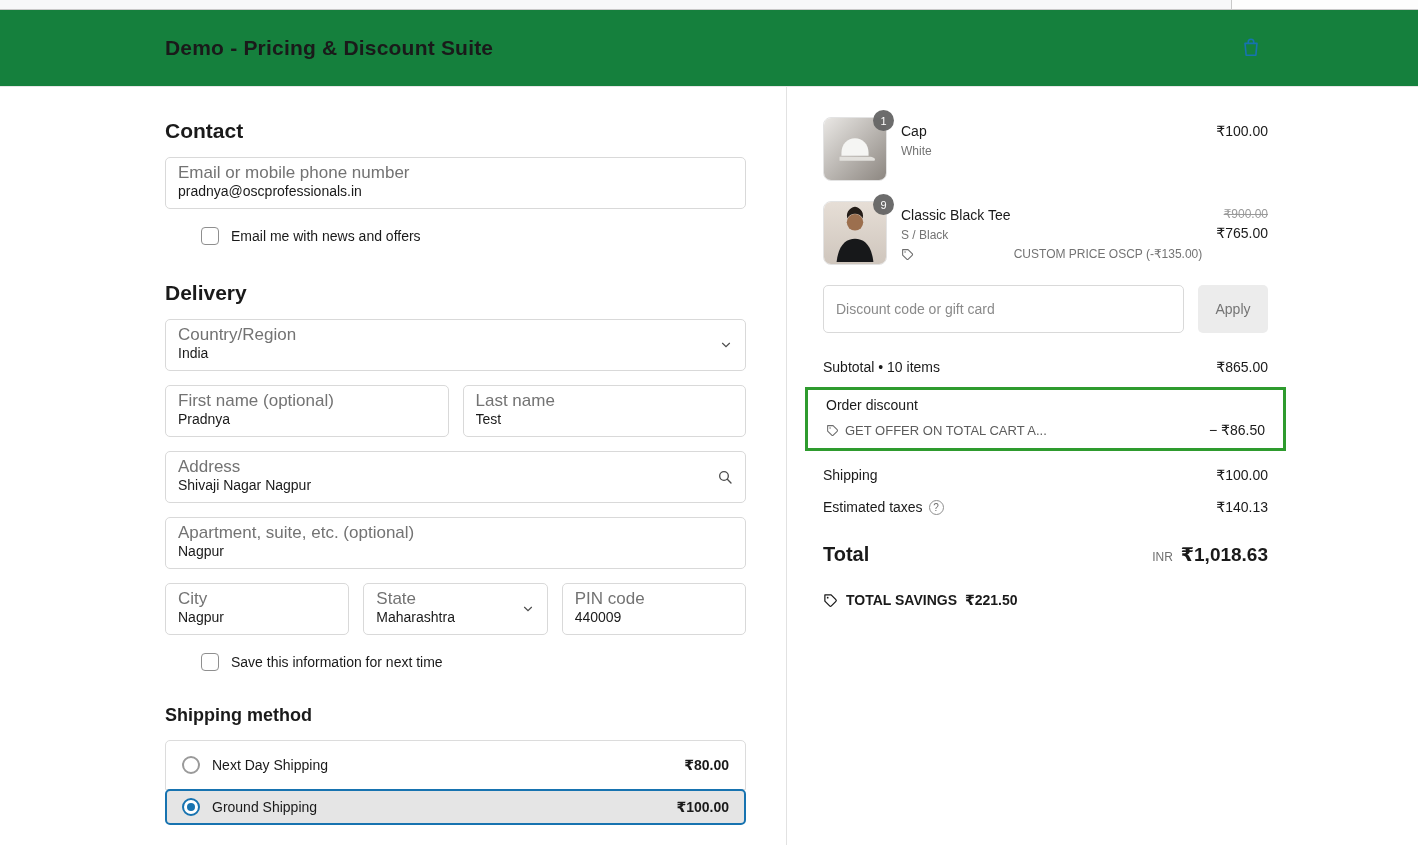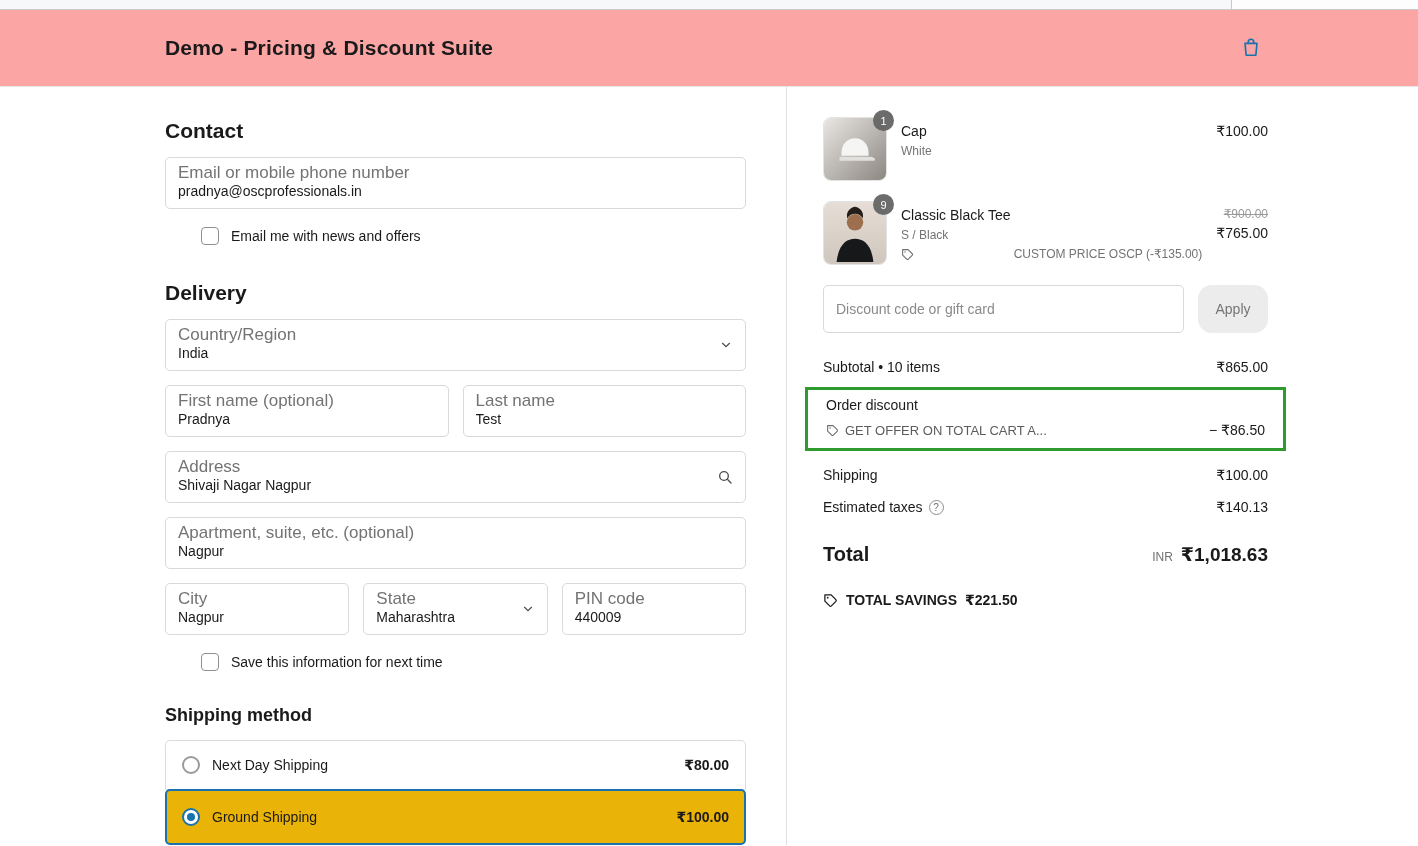--- a/index.html
+++ b/index.html
@@ -8,21 +8,21 @@
     width:1418px; height:846px; overflow:hidden;
     background:#fff; color:#1a1a1a;
     font-family:"Liberation Sans","DejaVu Sans",sans-serif;
     font-size:14px;
   }
   
   .top-strip { height:10px; border-bottom:1px solid #c9c9c9; background:#fdfdfd; }
   .top-strip-inner { height:100%; width:1232px; border-right:1px solid #c9c9c9; background:#f7f8f9; }
 
   header { height:77px; border-bottom:1px solid #e7e7e7; display:flex; align-items:center;
-           justify-content:space-between; padding:0 152px 0 165px; background:#fca5a5; }
+           justify-content:space-between; padding:0 152px 0 165px; background:#15803d; }
   .page-title { font-size:21px; font-weight:700; margin:0; letter-spacing:.2px; }
   .cart-btn { background:none; border:none; cursor:pointer; padding:4px; display:flex; }
 
   main { display:flex; height:758px; }
   .left-col { width:787px; border-right:1px solid #e2e2e2; padding:32px 40px 0 165px; }
   .right-col { flex:1; padding:30px 150px 0 36px; }
 
   .section-heading { font-size:21px; font-weight:700; margin:0 0 14px; }
   .sub-heading { font-size:18px; font-weight:700; margin:34px 0 14px; }
   .mt-big { margin-top:36px; }
@@ -41,22 +41,22 @@
   .mt14 { margin-top:14px; }
 
   .check-row { display:flex; align-items:center; gap:12px; margin-top:18px; font-size:14px; cursor:pointer;padding-left:36px; }
   .checkbox { width:18px; height:18px; flex:0 0 18px; border:1.5px solid #8f8f8f; border-radius:4px; background:#fff; }
 
   
   .ship-box { margin-top:2px; }
   .ship-opt { display:flex; align-items:center; gap:12px; height:50px; padding:0 16px;
               border:1px solid #dcdcdc; font-size:14px; background:#fff; cursor:pointer; }
   .ship-opt.first { border-radius:5px 5px 0 0; }
-  .ship-opt.selected { border:2px solid #1773b0; border-radius:5px; background:#eab308;
-                       height:56px; margin-top:-1px; padding:0 15px; }
+  .ship-opt.selected { border:2px solid #1773b0; border-radius:5px; background:#e5e5e5;
+                       height:36px; margin-top:-1px; padding:0 15px; }
   .ship-price { margin-left:auto; font-weight:600; }
   .radio { width:18px; height:18px; flex:0 0 18px; border:2px solid #9a9a9a; border-radius:50%;
            background:#fff; position:relative; }
   .radio.on { border-color:#1773b0; }
   .radio.on::after { content:""; position:absolute; inset:3px; border-radius:50%; background:#1773b0; }
 
   
   .item { display:flex; align-items:flex-start; gap:14px; margin-bottom:20px; }
   .thumb { position:relative; width:64px; height:64px; border:1px solid #e3e3e3; border-radius:8px; flex:0 0 64px; }
   .thumb svg { border-radius:7px; display:block; }
@@ -67,21 +67,21 @@
   .item-title { font-size:14px; }
   .item-variant { font-size:12px; color:#737373; margin-top:5px; }
   .item-tagline { font-size:12px; color:#737373; margin-top:5px; display:flex; align-items:center; gap:5px;justify-content:space-between; }
   .item-price { padding-top:6px; text-align:right; font-size:14px; }
   .old-price { display:block; font-size:12px; color:#999; text-decoration:line-through; margin-bottom:4px; }
 
   .discount-row { display:flex; gap:14px; margin-top:6px; }
   .discount-input { flex:1; height:48px; border:1px solid #d9d9d9; border-radius:5px;
                     padding:0 12px; font:inherit; font-size:14px; color:#1a1a1a; }
   .discount-input::placeholder { color:#8a8a8a; }
-  .apply-btn { width:70px; height:48px; border:none; border-radius:14px; background:#ececec;
+  .apply-btn { width:70px; height:48px; border:none; border-radius:5px; background:#ececec;
                color:#757575; font:inherit; font-size:14px; font-weight:500; cursor:pointer; }
 
   .sumrow { display:flex; justify-content:space-between; align-items:center; font-size:14px; margin-top:16px; }
   .sumrow .lbl { display:flex; align-items:center; gap:6px;text-align:center; }
   .sumrow .val { font-weight:500; }
 
   .green-box { border:3px solid #2e9b2e; margin:12px -18px 0; padding:7px 18px 10px; }
   .od-label { font-size:14px; }
   .od-row { display:flex; justify-content:space-between; align-items:center; margin-top:9px; }
   .od-code { display:flex; align-items:center; gap:6px; font-size:13px; color:#5c5c5c; }

